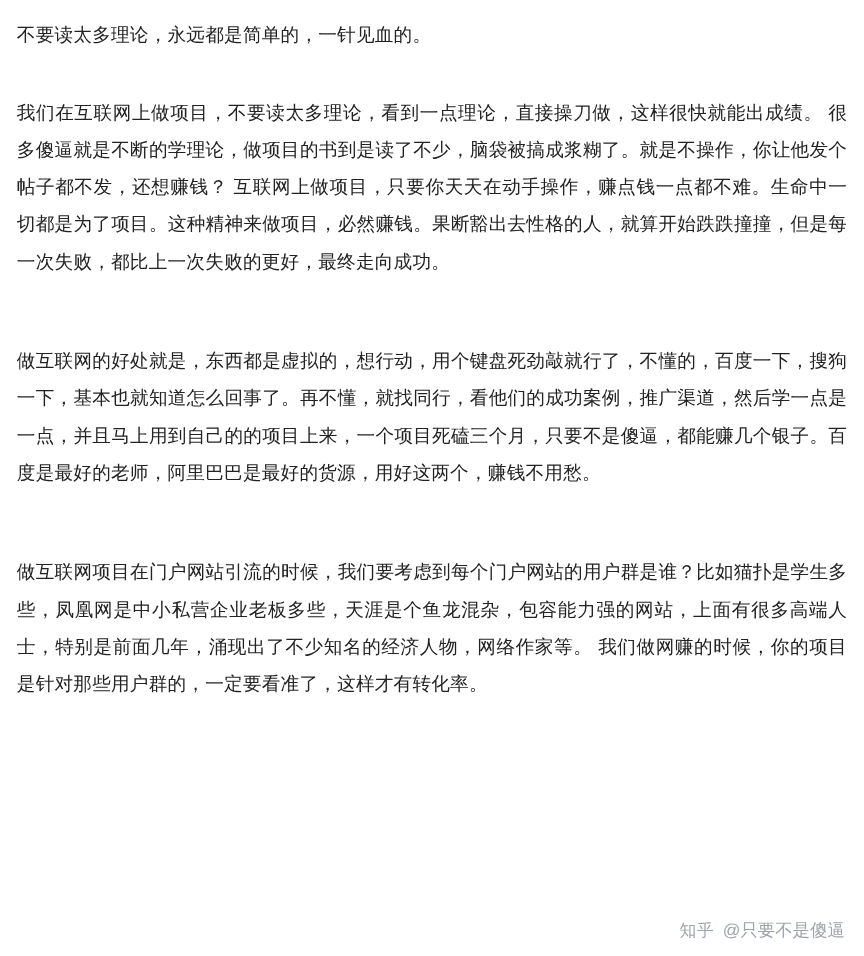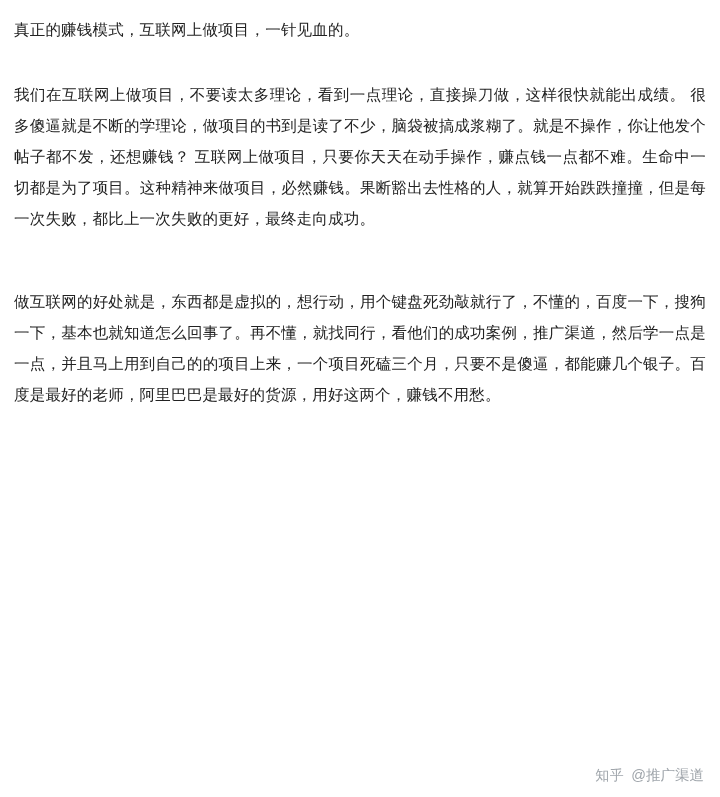--- a/index.html
+++ b/index.html
@@ -59,31 +59,32 @@
   .watermark .author {
     color: #9aa0a6;
     font-size: 14.5px;
   }
 </style>
 </head>
 <body>
 
 <div class="article">
 
-  <p class="para tight">真正的赚钱模式，互联网上做项目，一针见血的。</p>
+  <p class="para tight">不要读太多理论，永远都是简单的，一针见血的。</p>
 
   <div class="gap-lg"></div>
 
   <p class="para">我们在互联网上做项目，不要读太多理论，看到一点理论，直接操刀做，这样很快就能出成绩。 很多傻逼就是不断的学理论，做项目的书到是读了不少，脑袋被搞成浆糊了。就是不操作，你让他发个帖子都不发，还想赚钱？ 互联网上做项目，只要你天天在动手操作，赚点钱一点都不难。生命中一切都是为了项目。这种精神来做项目，必然赚钱。果断豁出去性格的人，就算开始跌跌撞撞，但是每一次失败，都比上一次失败的更好，最终走向成功。</p>
 
   <div class="gap-md"></div>
 
   <p class="para">做互联网的好处就是，东西都是虚拟的，想行动，用个键盘死劲敲就行了，不懂的，百度一下，搜狗一下，基本也就知道怎么回事了。再不懂，就找同行，看他们的成功案例，推广渠道，然后学一点是一点，并且马上用到自己的的项目上来，一个项目死磕三个月，只要不是傻逼，都能赚几个银子。百度是最好的老师，阿里巴巴是最好的货源，用好这两个，赚钱不用愁。</p>
 
   <div class="gap-md"></div>
 
+  <p class="para">做互联网项目在门户网站引流的时候，我们要考虑到每个门户网站的用户群是谁？比如猫扑是学生多些，凤凰网是中小私营企业老板多些，天涯是个鱼龙混杂，包容能力强的网站，上面有很多高端人士，特别是前面几年，涌现出了不少知名的经济人物，网络作家等。 我们做网赚的时候，你的项目是针对那些用户群的，一定要看准了，这样才有转化率。</p>
 
 </div>
 
 <div class="watermark">
   <span class="zhihu-logo">知乎</span>
-  <span class="author"><span>@</span><span>推广渠道</span></span>
+  <span class="author"><span>@</span><span>只要不是傻逼</span></span>
 </div>
 
 </body></html>

